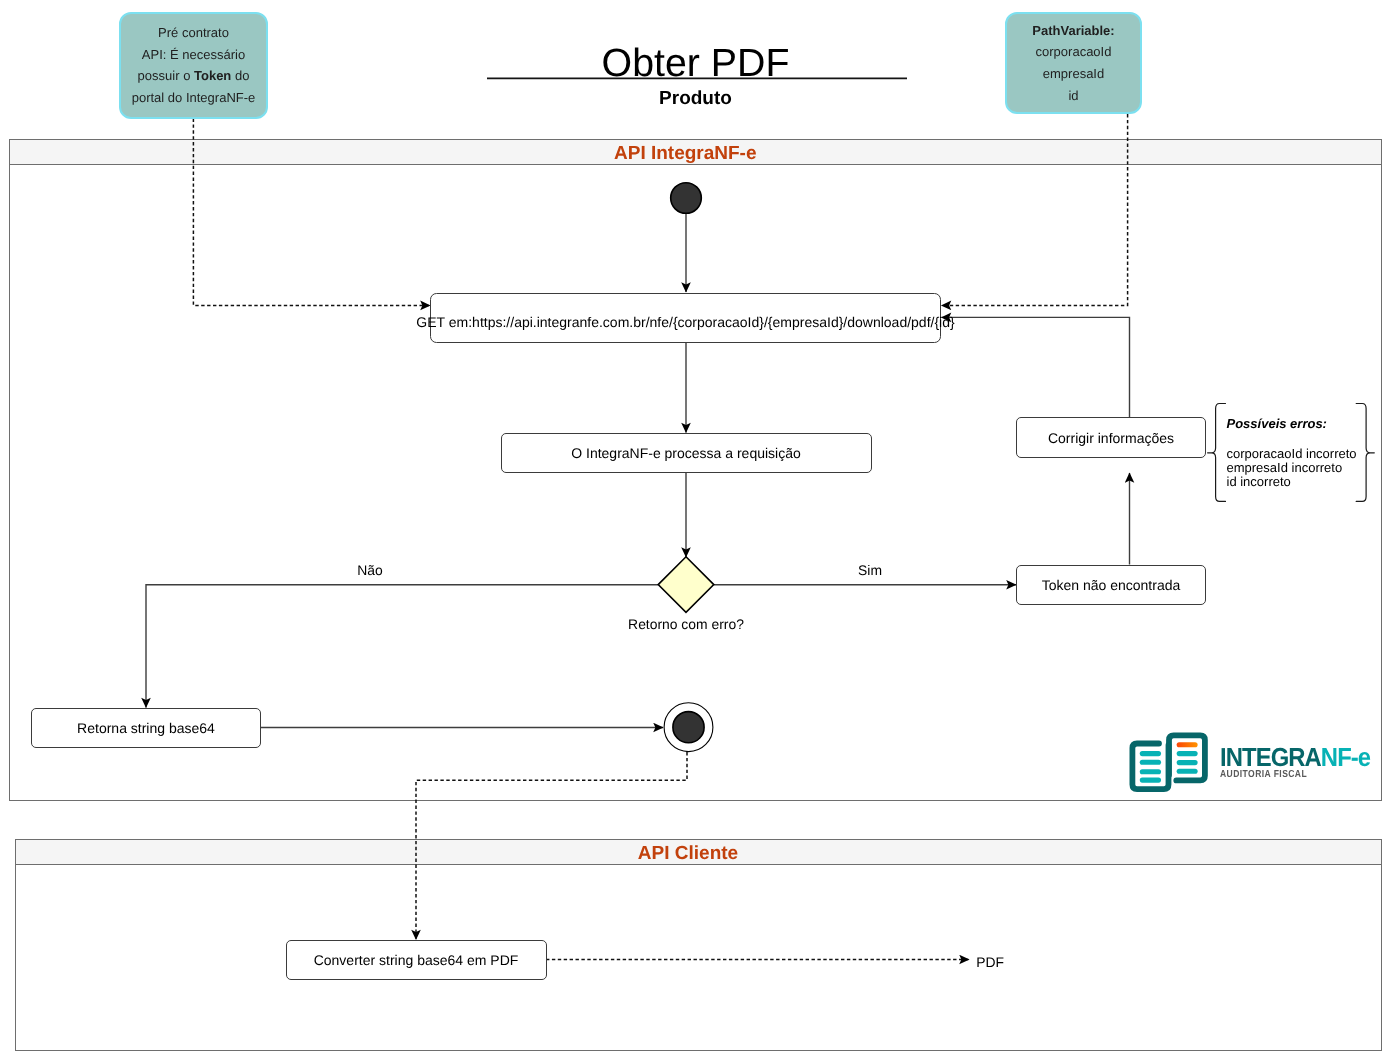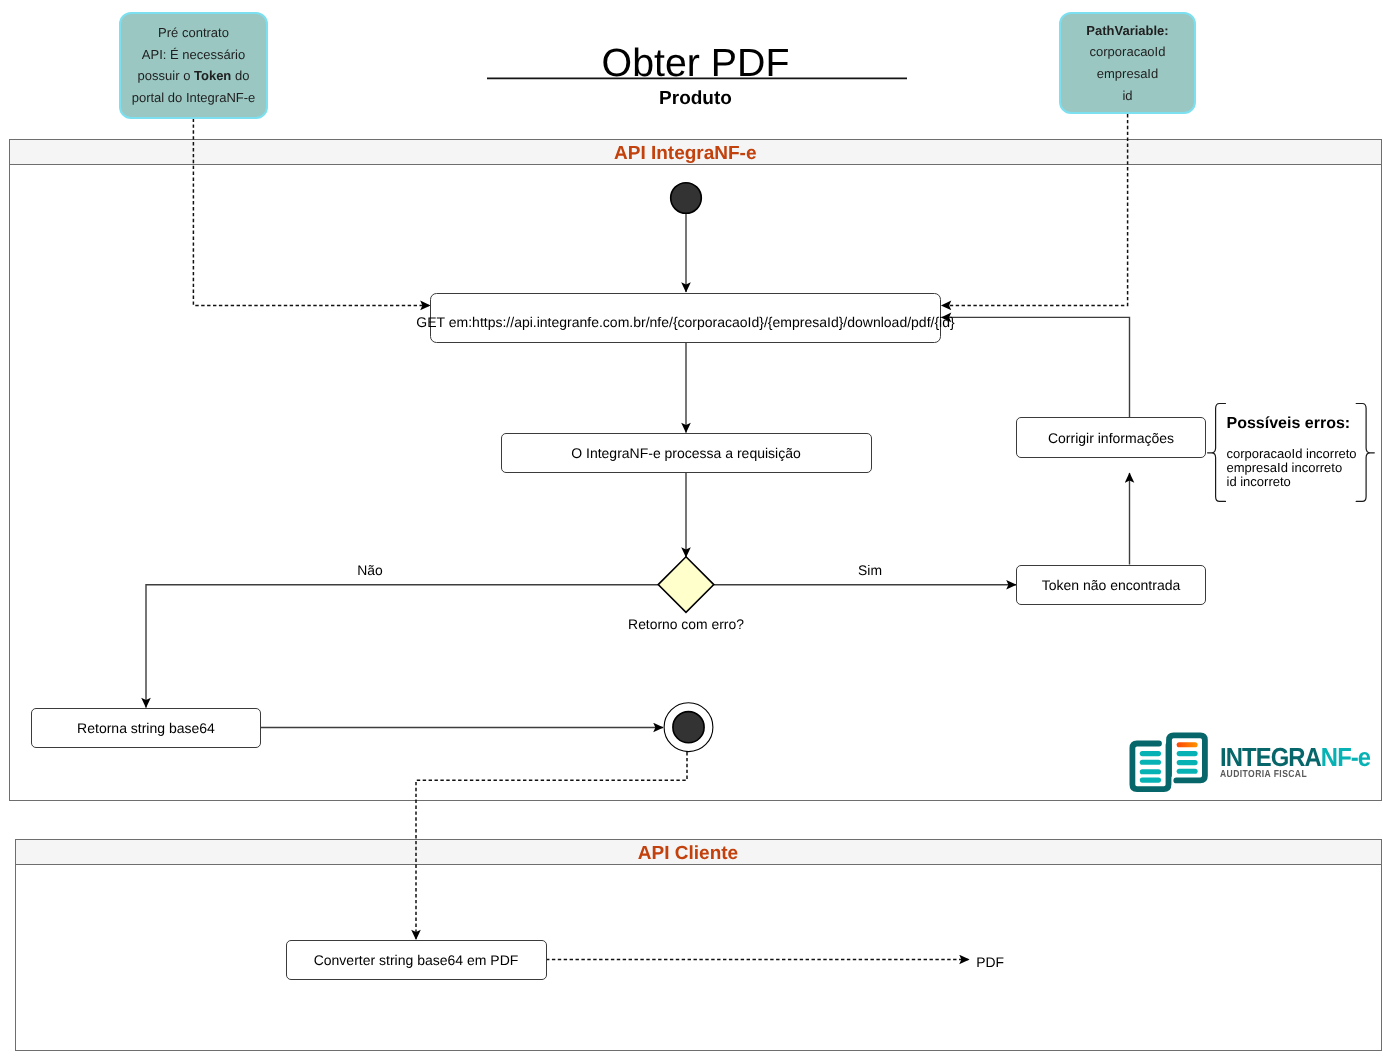--- a/index.html
+++ b/index.html
@@ -37,21 +37,21 @@
        font-size:14px;color:#000;text-align:center;}
   .act .ln{line-height:18.2px;white-space:nowrap;}
   .act{padding-top:1px;}
   #act-get{padding-top:9px;border-radius:6.5px;}
   #act-get .ln{line-height:17.4px;}
 
   .plain{font-size:13.9px;color:#000;white-space:nowrap;line-height:16px;}
 
   
   #err-note{left:1226.5px;top:415.5px;width:140px;}
-  #err-note .ttl{font-size:16px;font-weight:bold;line-height:16px;white-space:nowrap;}
+  #err-note .ttl{font-size:13px;font-weight:bold;line-height:16px;white-space:nowrap;font-style:italic;}
   #err-note .gap{height:15px;}
   #err-note .it{font-size:13px;line-height:14.4px;white-space:nowrap;}
 
   
   #logo{left:1125px;top:728px;width:90px;height:68px;}
   #logo-name{position:absolute;left:1220.2px;top:744.2px;font-size:26px;font-weight:bold;
              letter-spacing:-1px;line-height:26px;white-space:nowrap;
              transform:scaleX(0.917);transform-origin:0 0;}
   #logo-tag{position:absolute;left:1219.7px;top:768.6px;font-size:10.2px;letter-spacing:0.52px;
             font-weight:bold;line-height:12px;white-space:nowrap;
@@ -129,21 +129,21 @@
     </g>
   </svg>
 
   <div class="abs note" style="left:119px;top:11.8px;width:149px;height:107px;">
     <div class="ln">Pré contrato</div>
     <div class="ln">API: É necessário</div>
     <div class="ln">possuir o <b>Token</b> do</div>
     <div class="ln">portal do IntegraNF-e</div>
   </div>
 
-  <div class="abs note" style="left:1059px;top:12.2px;width:137px;height:102px;">
+  <div class="abs note" style="left:1005px;top:12.2px;width:137px;height:102px;">
     <div class="ln"><b>PathVariable:</b></div>
     <div class="ln">corporacaoId</div>
     <div class="ln">empresaId</div>
     <div class="ln">id</div>
   </div>
 
   <div class="abs act" id="act-get" style="left:430px;top:292.5px;width:511px;height:50.5px;">
     <div class="ln">GET em:</div>
     <div class="ln">https://api.integranfe.com.br/nfe/{corporacaoId}/{empresaId}/download/pdf/{id}</div>
   </div>

